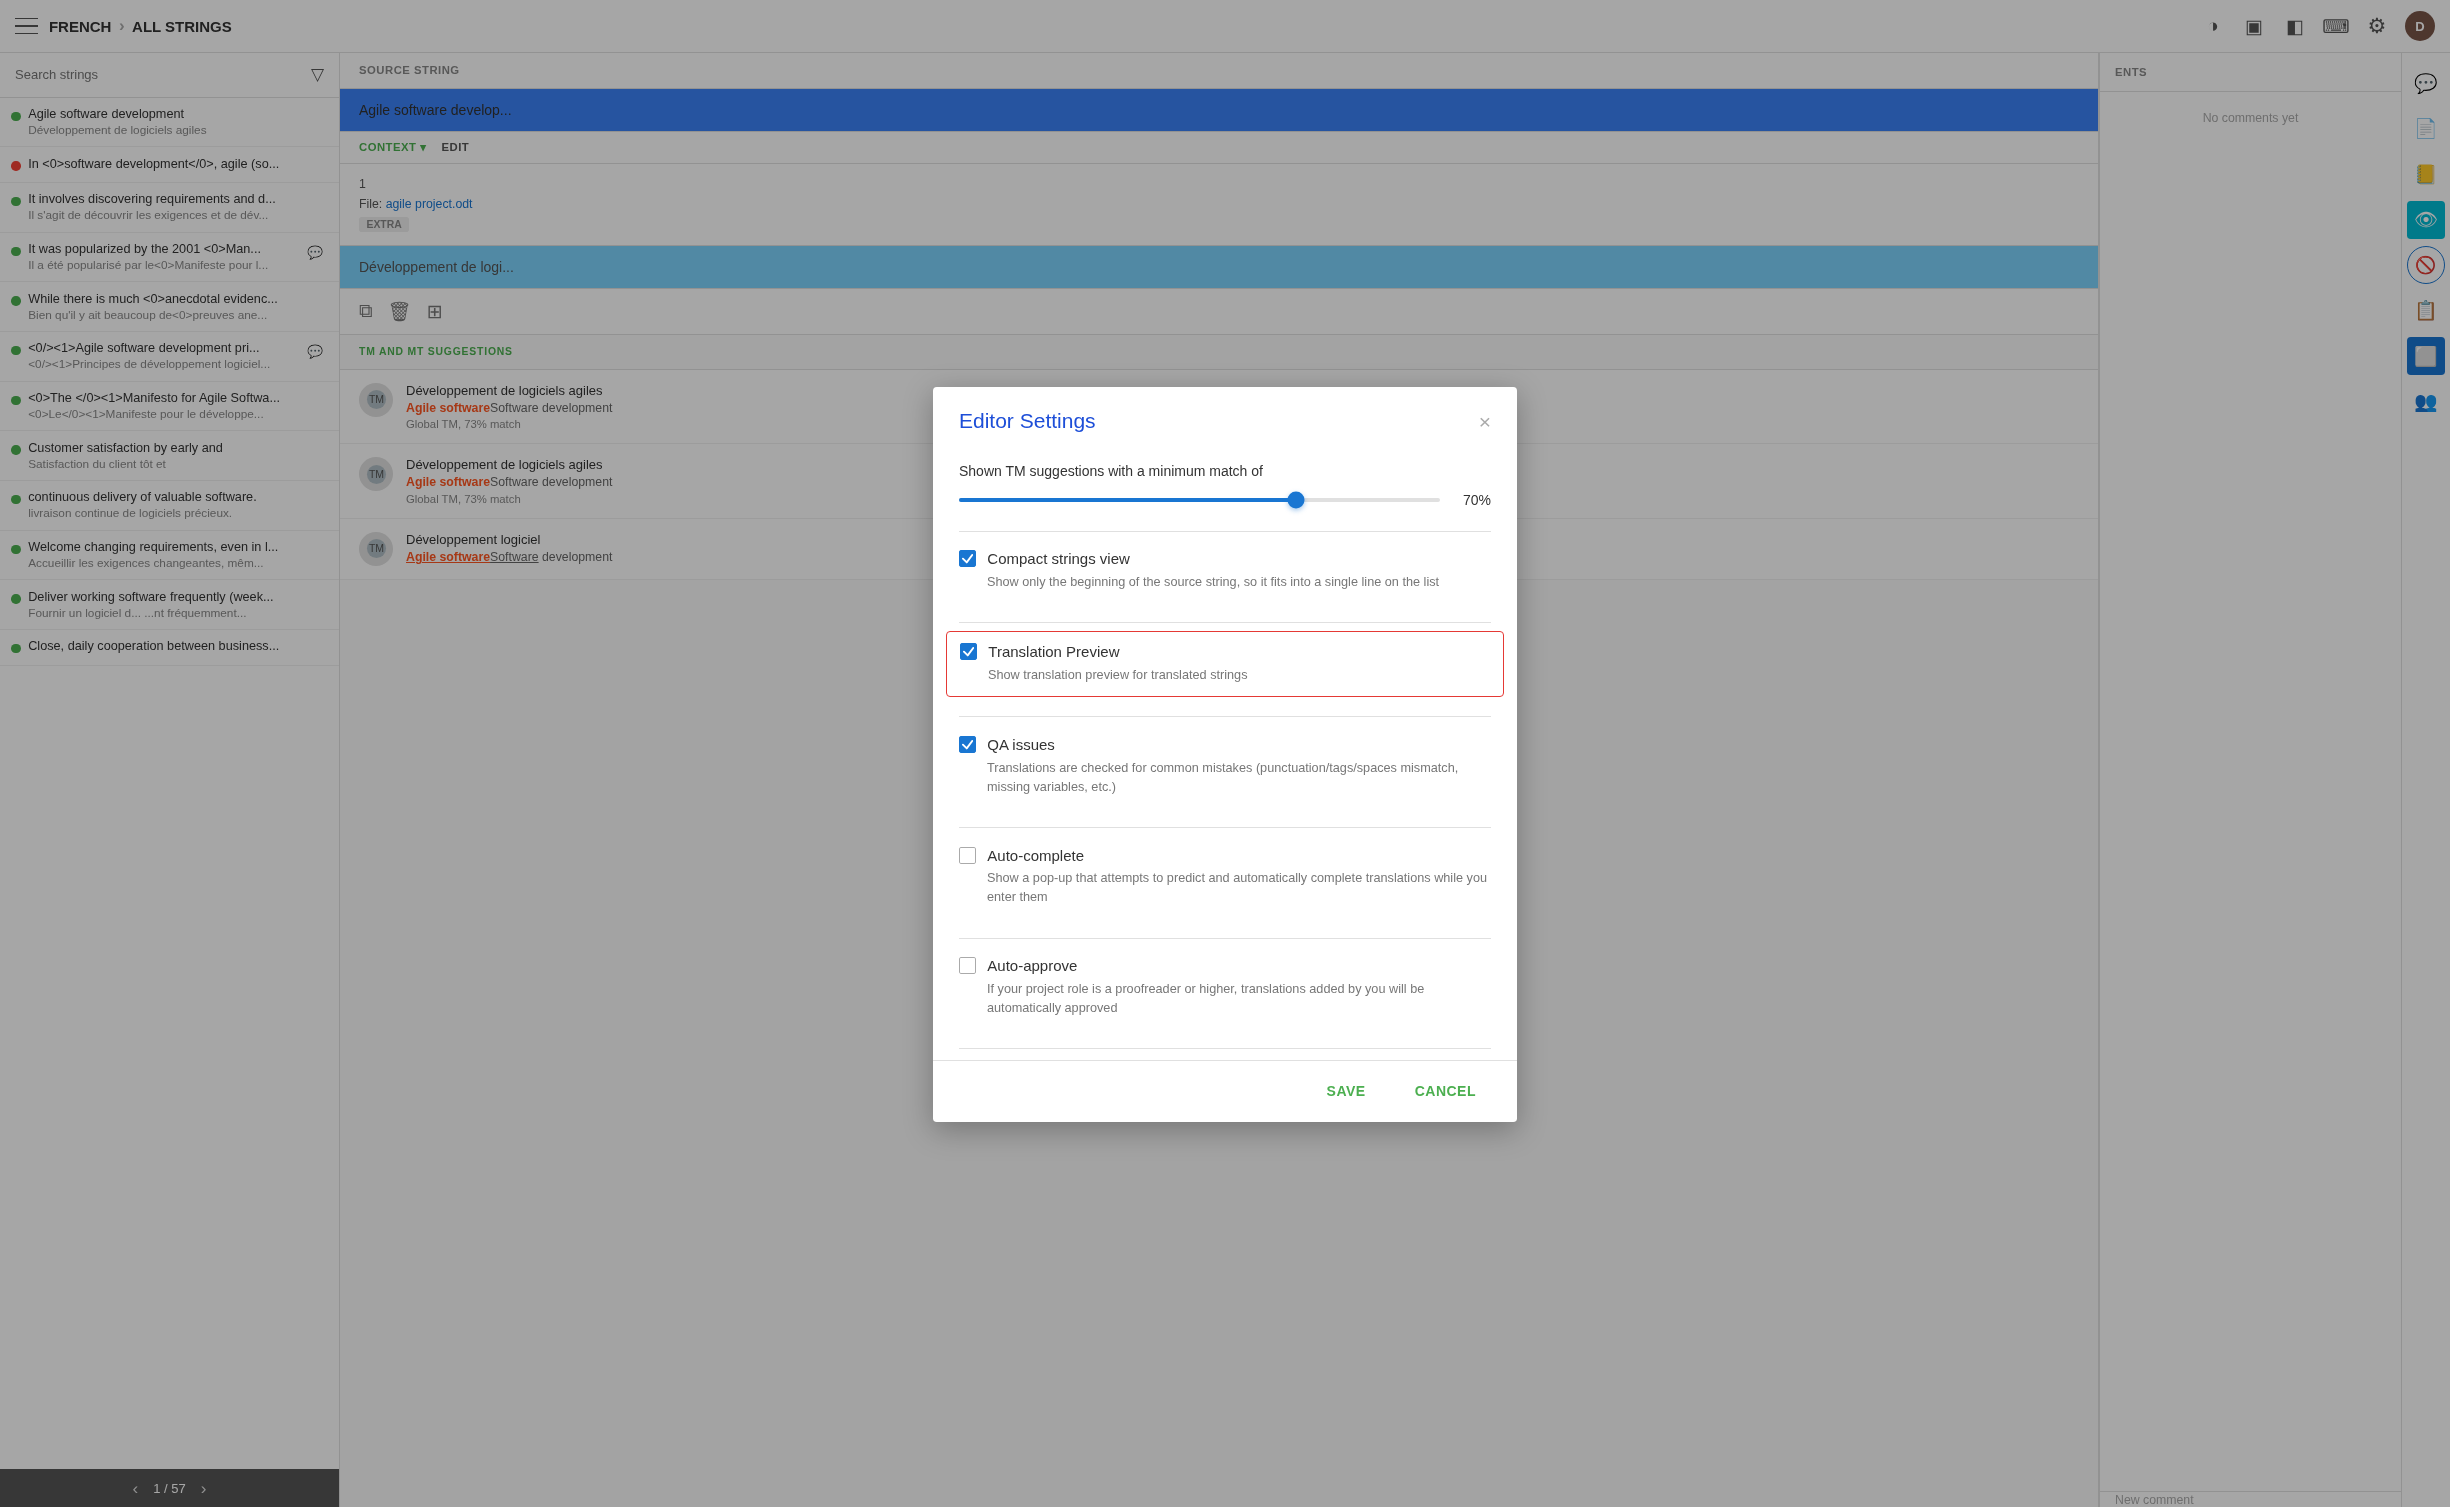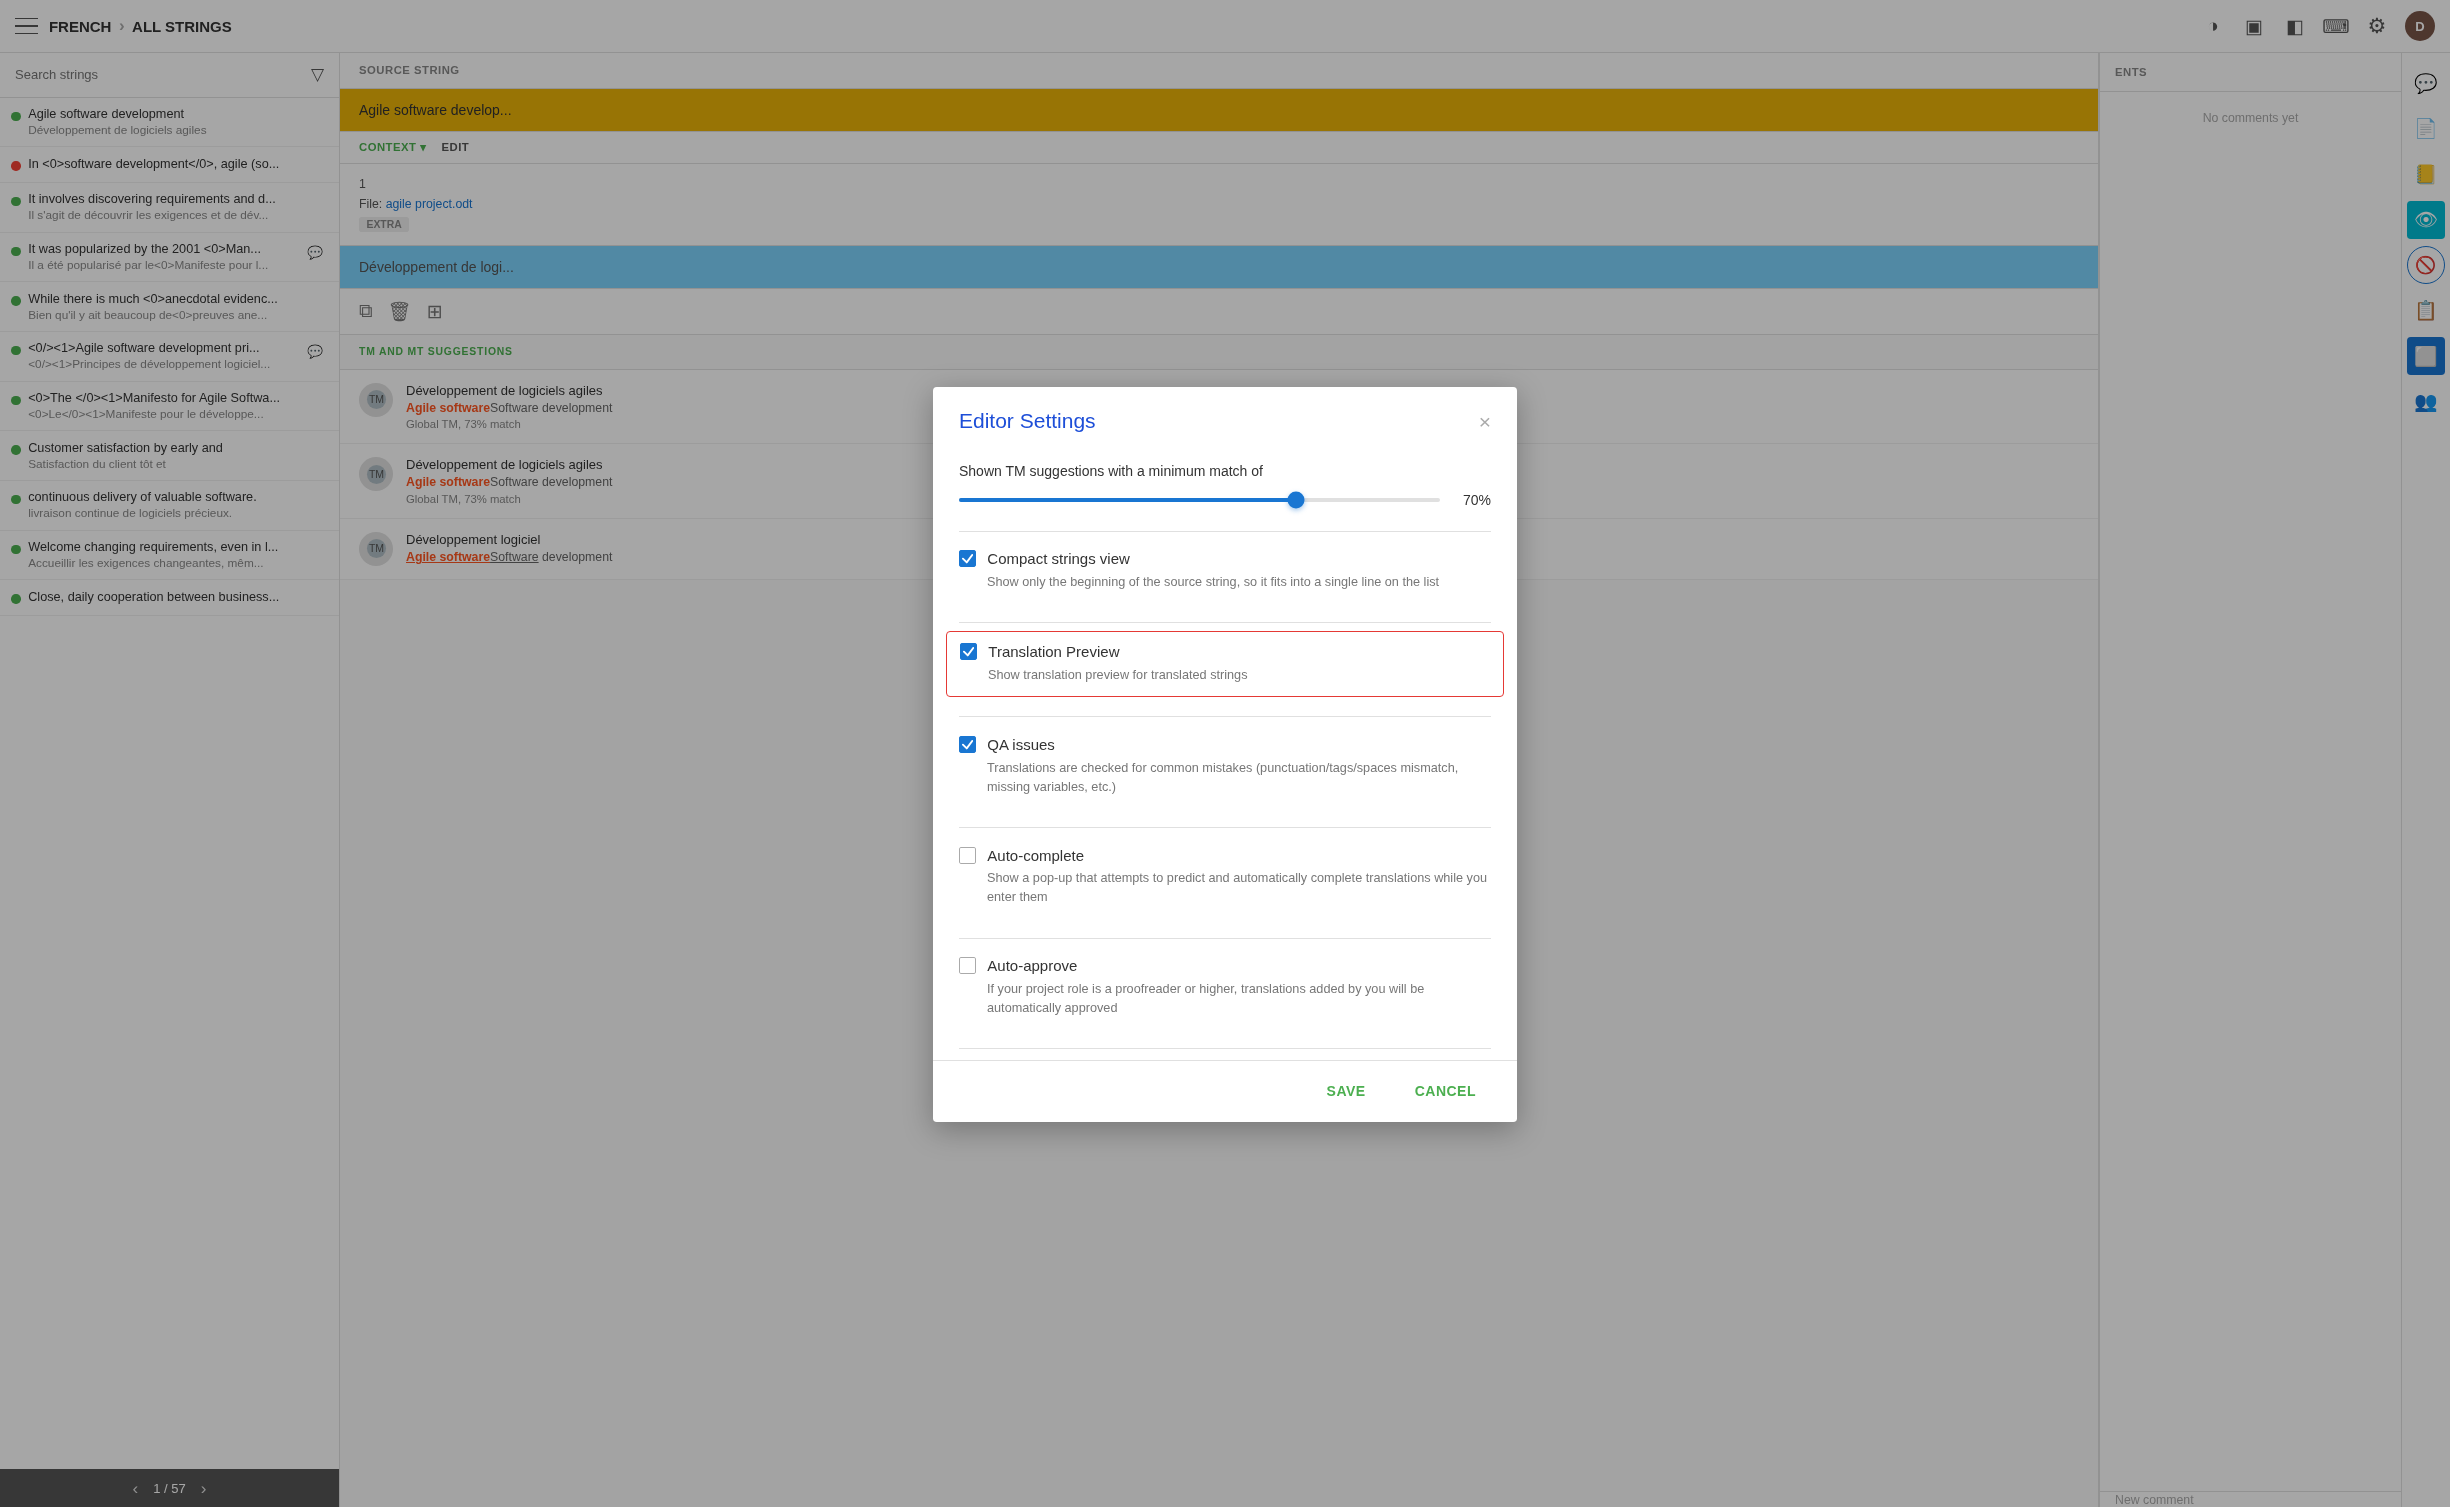--- a/index.html
+++ b/index.html
@@ -207,21 +207,21 @@
       background: #fff;
       border-bottom: 0.9px solid #e0e0e0;
       font-size: 11.3px;
       color: #888;
       font-weight: 600;
       letter-spacing: 0.5px;
       text-transform: uppercase;
     }
     .source-string-content {
       padding: 13px 19px;
-      background: #eab308;
+      background: #3b82f6;
       font-size: 14px;
       color: #333;
       border-bottom: 0.9px solid #e0e0e0;
     }
     .context-edit-bar {
       display: flex;
       gap: 15px;
       padding: 9.4px 19px;
       background: #fff;
       border-bottom: 0.9px solid #e0e0e0;
@@ -664,20 +664,27 @@
       <div class="string-item">
         <div class="status-dot green"></div>
         <div class="string-item-content">
           <div class="string-item-source">Welcome changing requirements, even in l...</div>
           <div class="string-item-translation">Accueillir les exigences changeantes, mêm...</div>
         </div>
       </div>
       <div class="string-item">
         <div class="status-dot green"></div>
         <div class="string-item-content">
+          <div class="string-item-source">Deliver working software frequently (week...</div>
+          <div class="string-item-translation">Fournir un logiciel d... ...nt fréquemment...</div>
+        </div>
+      </div>
+      <div class="string-item">
+        <div class="status-dot green"></div>
+        <div class="string-item-content">
           <div class="string-item-source">Close, daily cooperation between business...</div>
           <div class="string-item-translation"></div>
         </div>
       </div>
     </div>
     <div class="pagination">
       <span class="pagination-arrow">‹</span>
       <span>1 / 57</span>
       <span class="pagination-arrow">›</span>
     </div>

